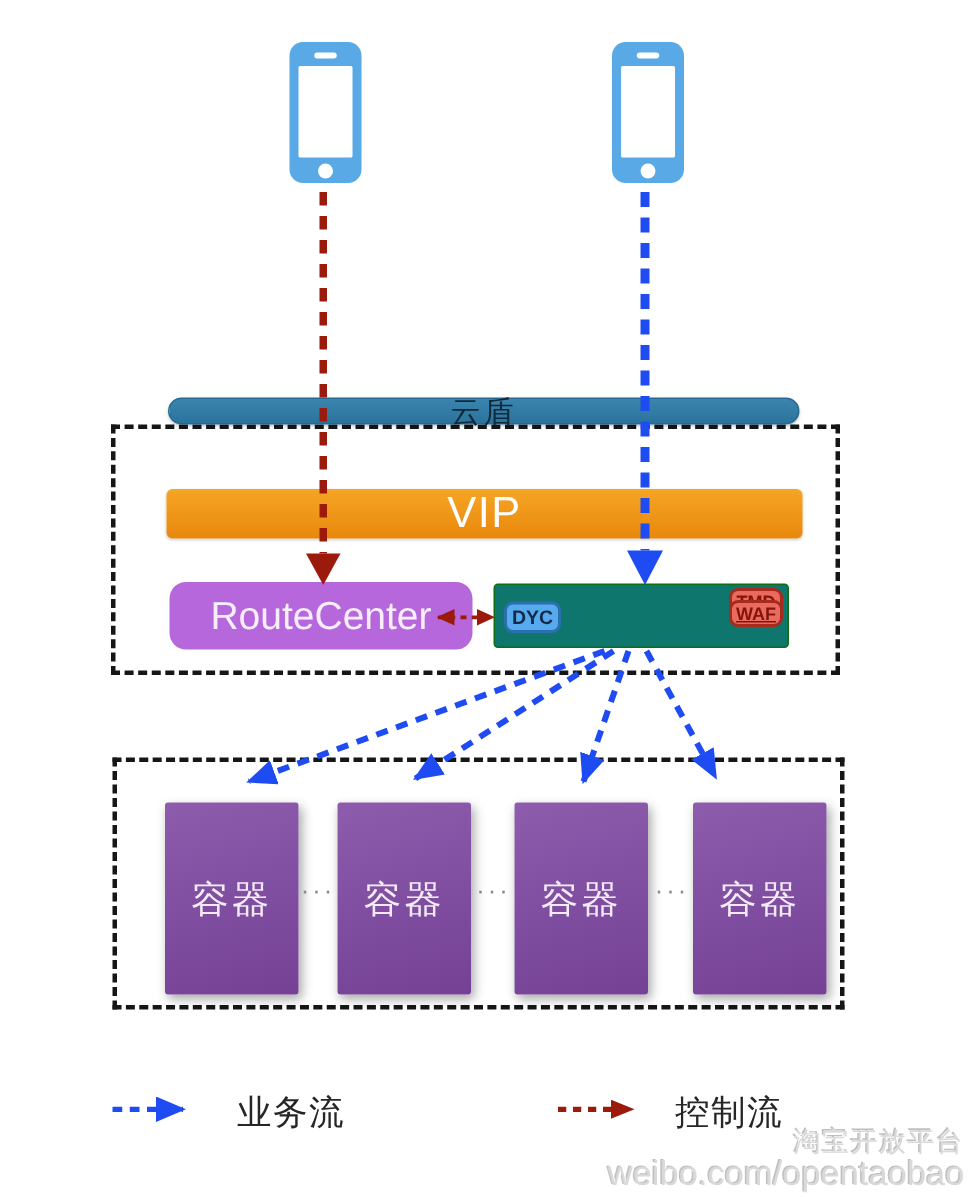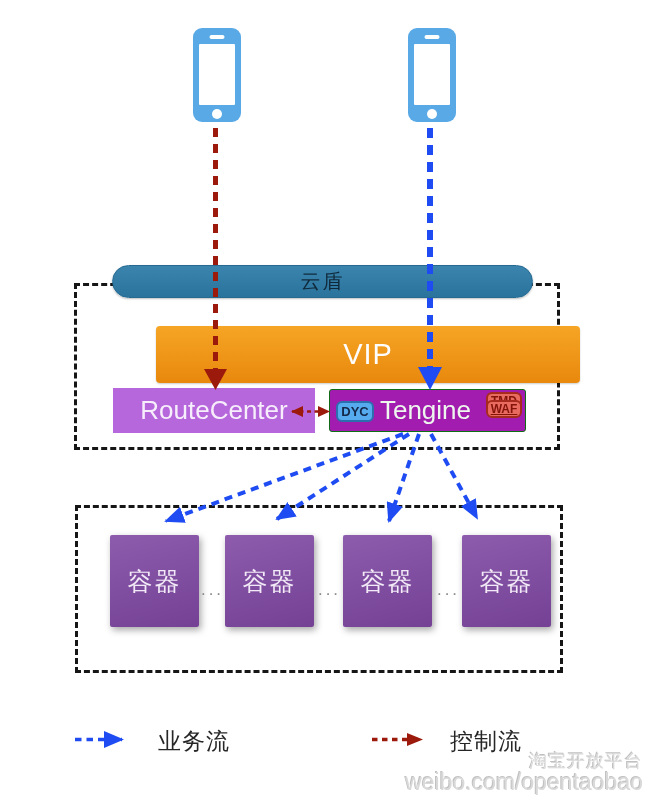--- a/index.html
+++ b/index.html
@@ -35,44 +35,43 @@
   .logo .brand { font-size:17px; font-weight:bold; color:#c4161c; line-height:18px; margin-top:-3px; letter-spacing:1px; }
   .logo .caption { font-size:7px; color:#9a9a9a; letter-spacing:.5px; line-height:7px; }
 
   
   .zone { position:absolute; border:3.5px dashed #161616; background:transparent; }
   .zone-top    { left:74px; top:283px; width:486px; height:167px; }
   .zone-bottom { left:75px; top:505px; width:488px; height:168px; }
 
   
   .shield-pill {
-    position:absolute; left:112px; top:265px; width:421px; height:33px;
+    position:absolute; left:112px; top:265px; width:421px; height:18px;
     border-radius:17px; background:linear-gradient(#3a84ad,#2a739c);
     border:1px solid #266a92; z-index:2;
     display:flex; align-items:center; justify-content:center;
     color:#10293a; font-size:20px; letter-spacing:2px;
     box-shadow:0 1px 2px rgba(0,0,0,.25);
   }
   .vip-bar {
-    position:absolute; left:111px; top:326px; width:424px; height:57px;
+    position:absolute; left:111px; top:326px; width:424px; height:33px;
     border-radius:4px; background:linear-gradient(#f6a525,#e8880c);
     z-index:2; display:flex; align-items:center; justify-content:center;
     color:#fdfdfd; font-size:29px; letter-spacing:1px;
     box-shadow:0 1px 2px rgba(0,0,0,.2);
-    margin-left:45px;
   }
   .route-box {
     position:absolute; left:113px; top:388px; width:202px; height:45px;
-    border-radius:0; background:#b667dc; z-index:2;
+    border-radius:11px; background:#b667dc; z-index:2;
     display:flex; align-items:center; justify-content:center;
     color:#f7eefc; font-size:26px;
   }
   .tengine-box {
     position:absolute; left:329px; top:389px; width:197px; height:43px;
-    border-radius:3px; background:#a21caf; border:1px solid #0e6d15; z-index:2;
+    border-radius:3px; background:#0f766e; border:1px solid #0e6d15; z-index:2;
     color:#eef7ee; font-size:26px;
   }
   .tengine-label {
     position:absolute; left:44px; right:48px; top:0; bottom:0;
     display:flex; align-items:center; justify-content:center;
   }
   .badge {
     position:absolute; display:flex; align-items:center; justify-content:center;
     font-weight:bold; border-radius:6px;
   }
@@ -82,21 +81,21 @@
   }
   .badge-red {
     right:3px; width:36px; height:18px; font-size:12px;
     background:#e96a5e; border:2px solid #a62a1d; color:#84130a;text-decoration:underline;
   }
   .badge-tmd { top:2px; }
   .badge-waf { top:10px; }
 
   
   .container-box {
-    position:absolute; top:535px; width:89px; height:92px;
+    position:absolute; top:535px; width:89px; height:128px;
     background:linear-gradient(165deg,#8d5cad,#744194);
     border-radius:2px; box-shadow:2px 3px 7px rgba(0,0,0,.35);
     display:flex; align-items:center; justify-content:center;
     color:#f2eaf7; font-size:25px; letter-spacing:2px; z-index:2;
   }
   .cb-1 { left:110px; } .cb-2 { left:225px; } .cb-3 { left:343px; } .cb-4 { left:462px; }
   .dots {
     position:absolute; top:584px; width:26px; text-align:center;
     color:#8a8a8a; font-size:17px; letter-spacing:2px; z-index:2;
   }
@@ -145,21 +144,20 @@
     <span>云盾</span>
   </div>
   <div class="vip-bar">
     <span>VIP</span>
   </div>
   <div class="route-box">
     <span>RouteCenter</span>
   </div>
   <div class="tengine-box">
     <div class="badge badge-dyc">DYC</div>
-    <div class="tengine-label">Tengine</div>
     <div class="badge badge-red badge-tmd">TMD</div>
     <div class="badge badge-red badge-waf">WAF</div>
   </div>
 
   <div class="container-box cb-1">
     <span>容器</span>
   </div>
   <div class="dots dots-1">···</div>
   <div class="container-box cb-2">
     <span>容器</span>

